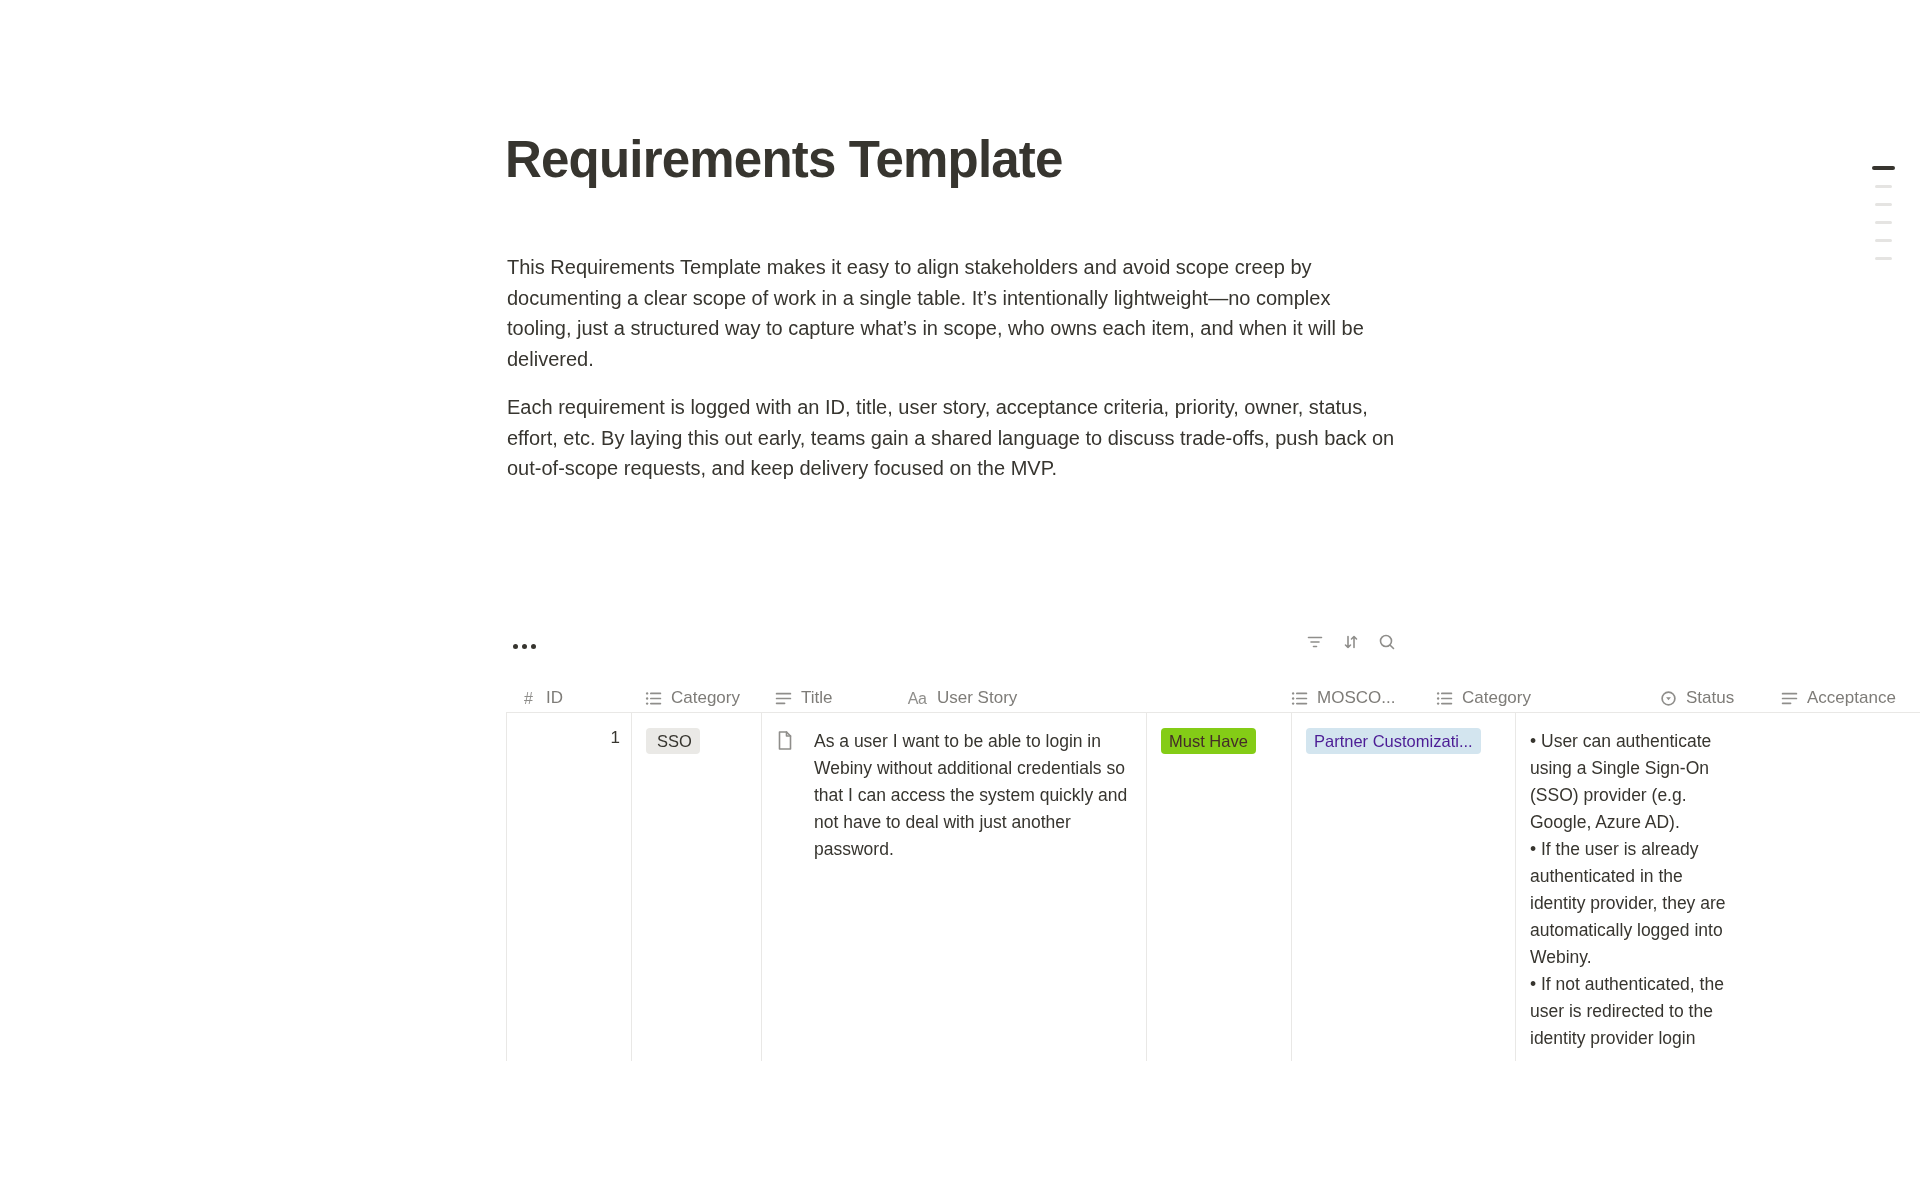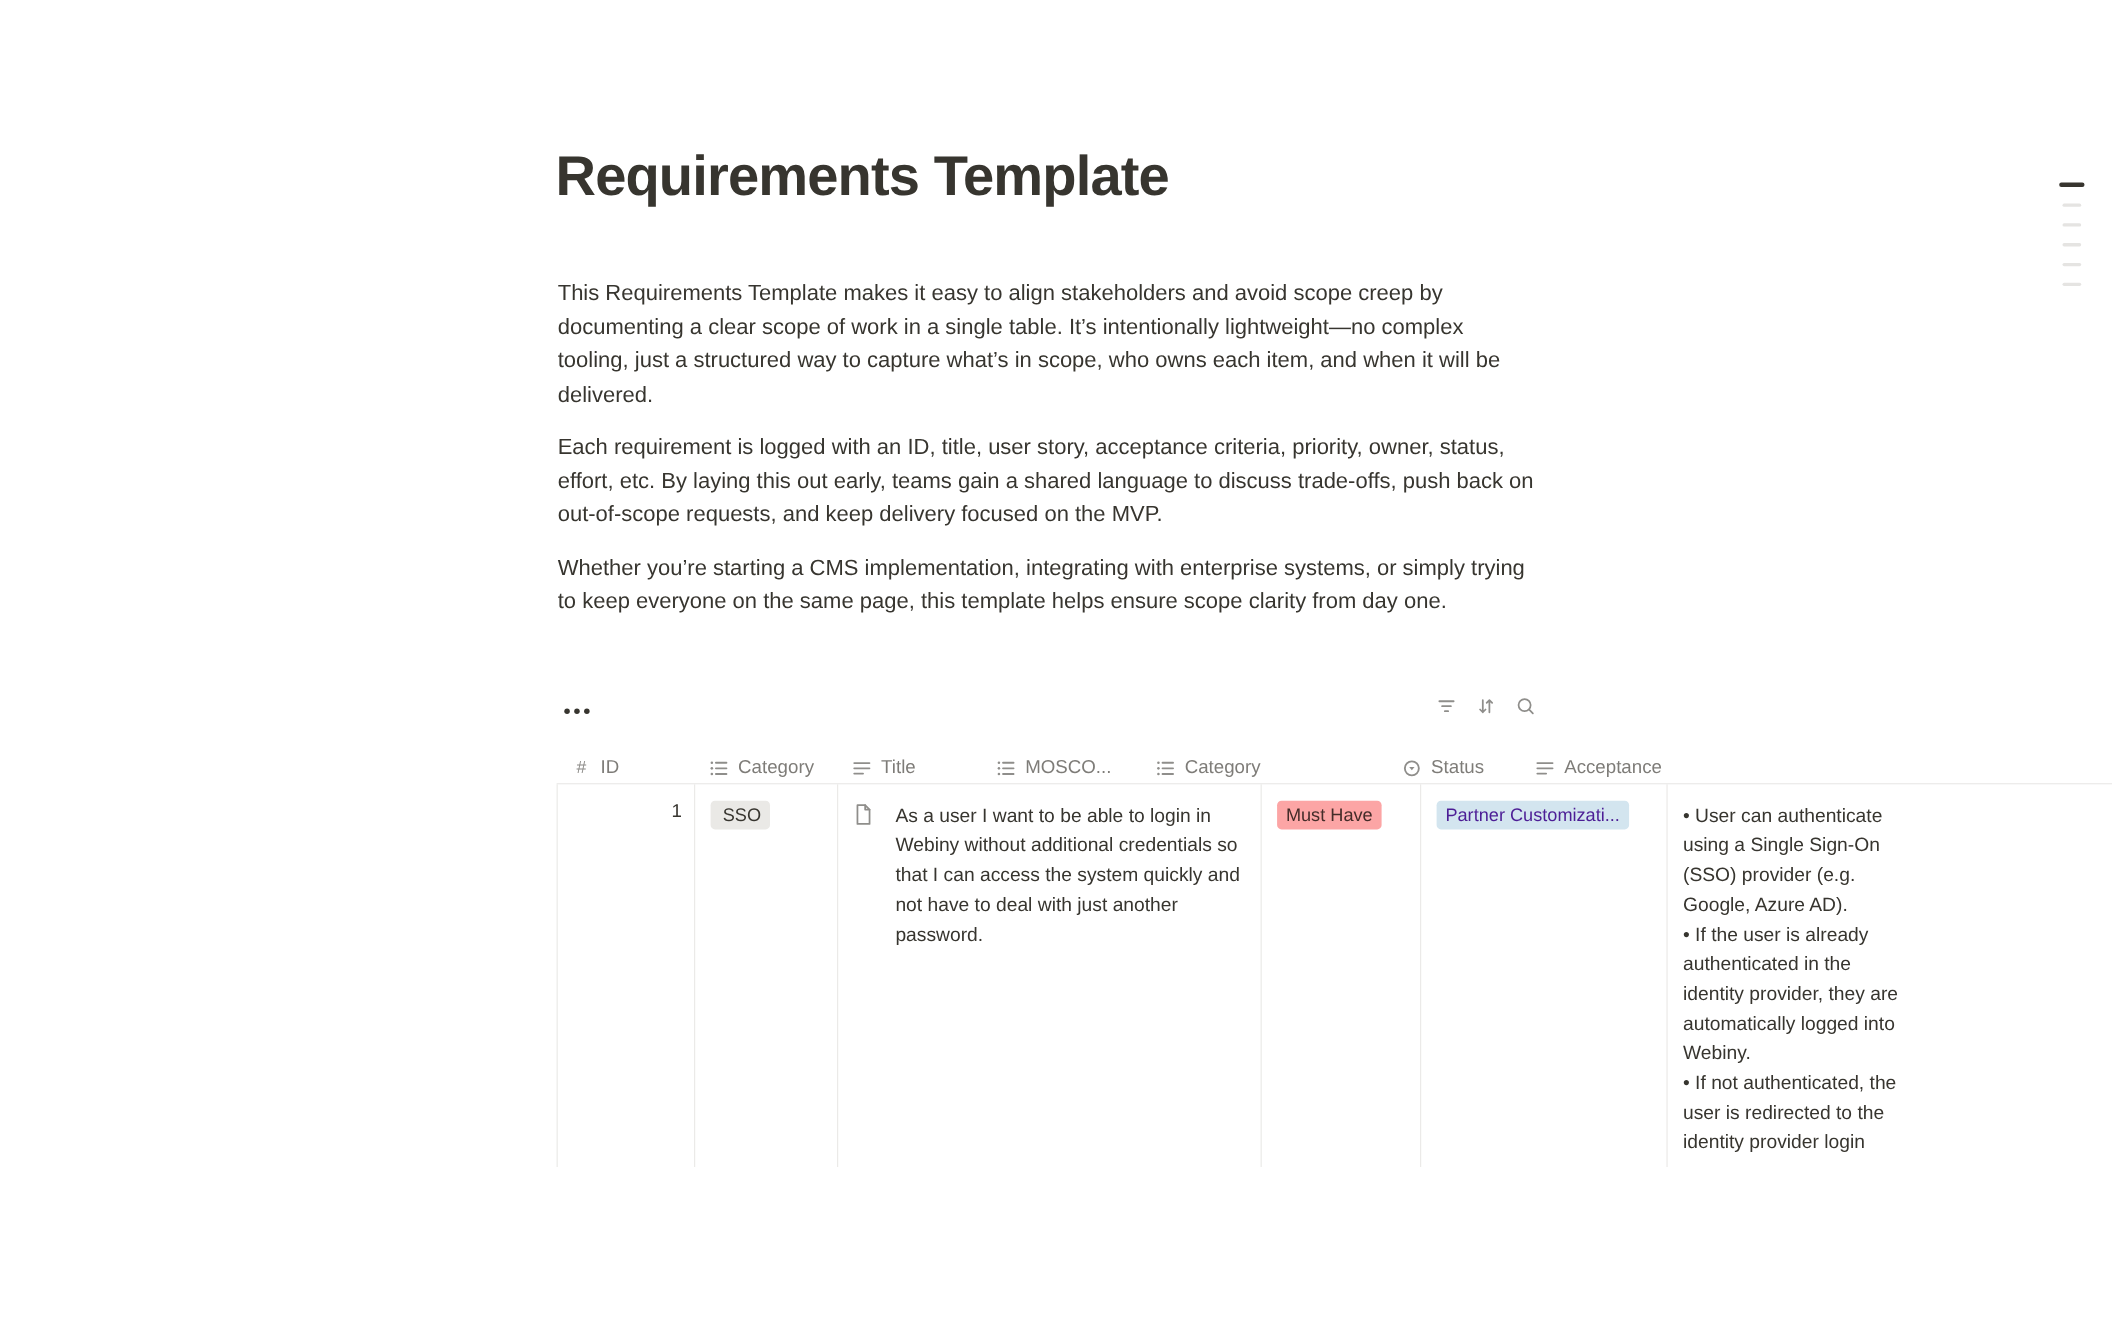--- a/index.html
+++ b/index.html
@@ -53,21 +53,21 @@
     box-sizing:border-box; border-left:1px solid #E9E8E6;
     padding:15px 10px 0 14px; font-size:17px; overflow:hidden;
   }
   .td-id { text-align:right; padding-right:11px; }
   .chip {
     display:inline-block; height:26px; line-height:26px; padding:0 8px;
     border-radius:4px; font-size:16.5px; white-space:nowrap; max-width:100%;
     box-sizing:border-box; overflow:hidden;
   }
   .chip-gray { background:#EAE9E6; color:#37352F;padding-left:11px; }
-  .chip-red  { background:#fca5a5; color:#442C29; }
+  .chip-red  { background:#84cc16; color:#442C29; }
   .chip-blue { background:#D3E5EF; color:#4c1d95; }
 
   .us-flex { display:flex; gap:20px; }
   .us-text { flex:1; font-size:17.5px; font-weight:500; line-height:27px; color:#37352F; }
   .page-ic { flex:none; width:18px; height:21px; margin-top:2px; }
 
   .accept-text { font-size:17.5px; line-height:27px; white-space:pre; color:#37352F; }
 
   
   .w-id{width:125px}.w-cat{width:130px}.w-title{width:131px}.w-us{width:385px}
@@ -76,21 +76,20 @@
 </head>
 <body>
 
 <div class="page">
 
   <h1 class="page-title">Requirements Template</h1>
 
   <div class="intro">
     <p>This Requirements Template makes it easy to align stakeholders and avoid scope creep by documenting a clear scope of work in a single table. It’s intentionally lightweight—no complex tooling, just a structured way to capture what’s in scope, who owns each item, and when it will be delivered.</p>
     <p>Each requirement is logged with an ID, title, user story, acceptance criteria, priority, owner, status, effort, etc. By laying this out early, teams gain a shared language to discuss trade-offs, push back on out-of-scope requests, and keep delivery focused on the MVP.</p>
-    <p>Whether you’re starting a CMS implementation, integrating with enterprise systems, or simply trying to keep everyone on the same page, this template helps ensure scope clarity from day one.</p>
   </div>
 
   <div class="toc">
     <div class="toc-line active"></div>
     <div class="toc-line"></div>
     <div class="toc-line"></div>
     <div class="toc-line"></div>
     <div class="toc-line"></div>
     <div class="toc-line"></div>
   </div>
@@ -135,20 +134,24 @@
       </span>
       <span>Category</span>
     </div>
     <div class="th w-title">
       <span class="picon">
         <svg class="gicon" width="17" height="17" viewBox="0 0 16 16">
           <path class="stroke-g" d="M1.5 3.5 H14.5 M1.5 8 H14.5 M1.5 12.5 H9"></path>
         </svg>
       </span>
       <span>Title</span>
+    </div>
+    <div class="th w-us">
+      <span class="picon picon-aa">Aa</span>
+      <span>User Story</span>
     </div>
     <div class="th w-mos">
       <span class="picon">
         <svg class="gicon" width="17" height="17" viewBox="0 0 16 16">
           <circle class="fill-g" cx="2" cy="3.2" r="1.1"></circle>
             <circle class="fill-g" cx="2" cy="8" r="1.1"></circle>
             <circle class="fill-g" cx="2" cy="12.8" r="1.1"></circle>
           <path class="stroke-g" d="M5.5 3.2 H14.5 M5.5 8 H14.5 M5.5 12.8 H14.5"></path>
         </svg>
       </span>

